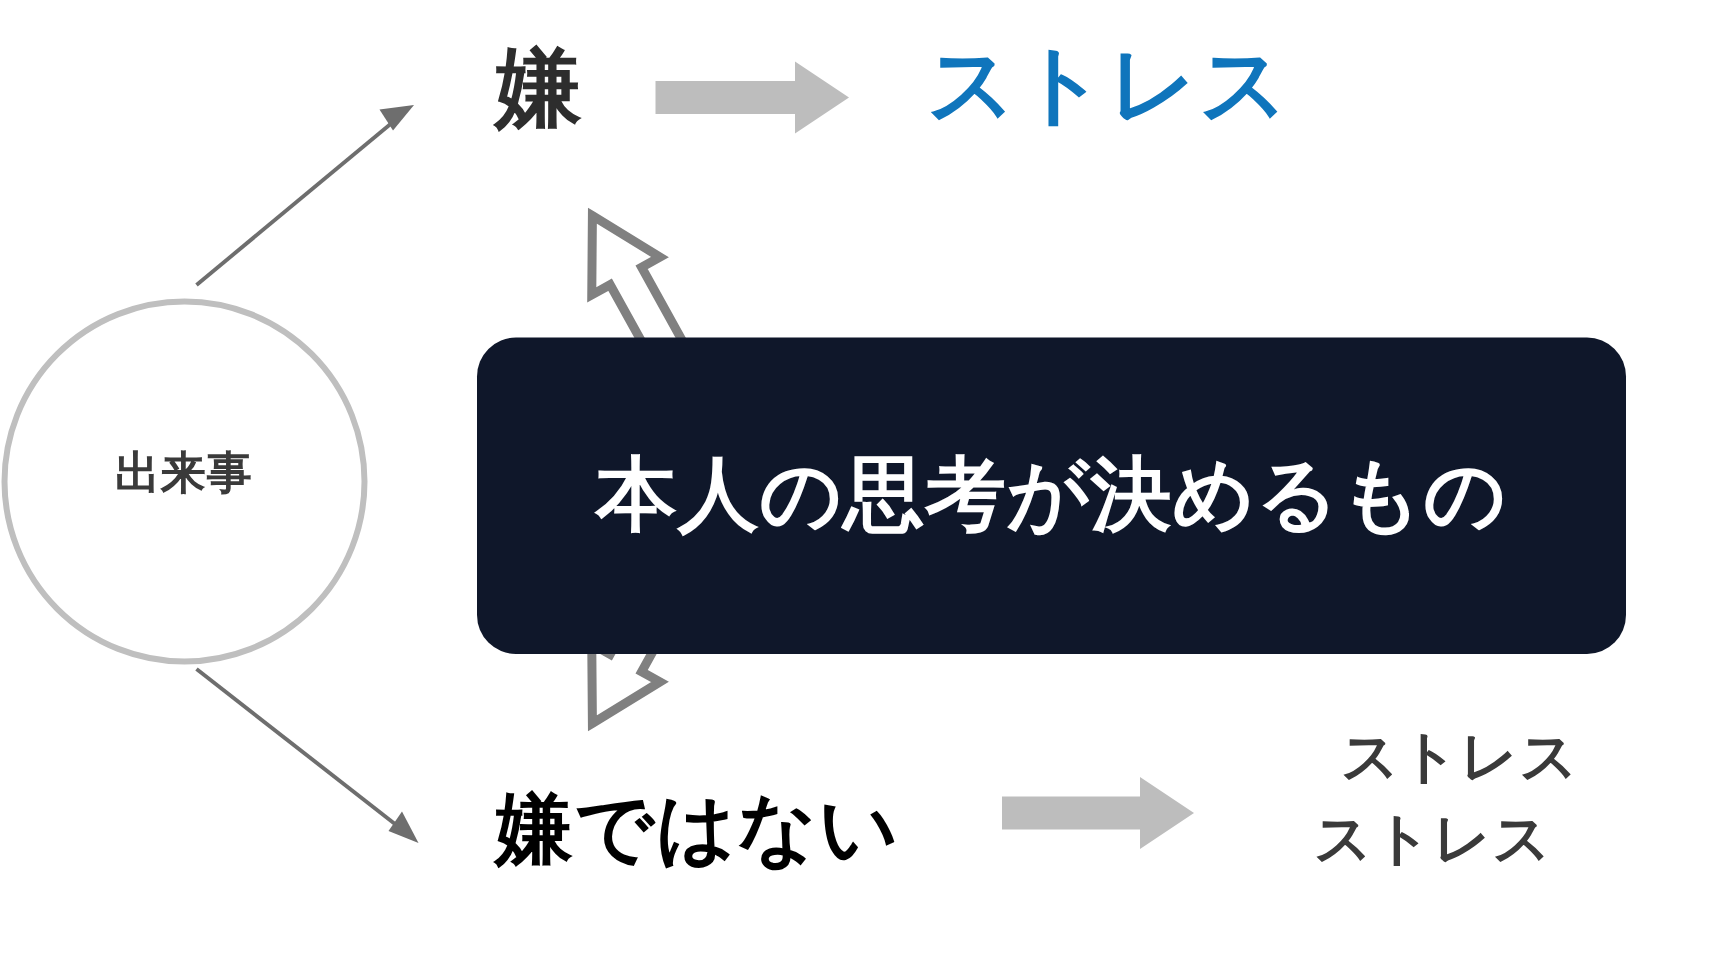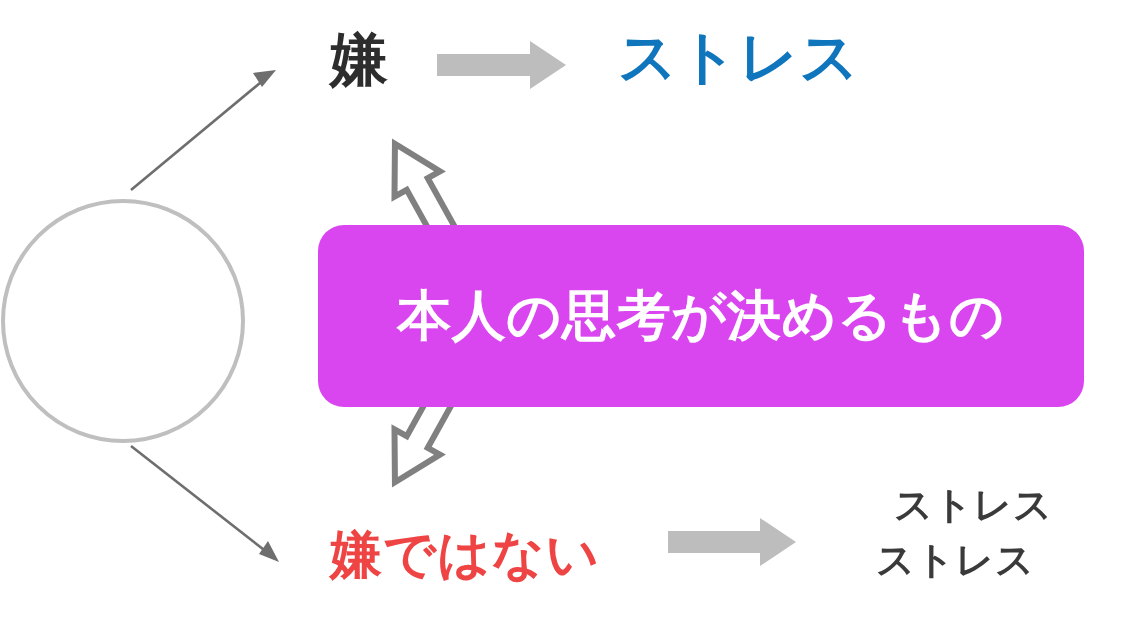--- a/index.html
+++ b/index.html
@@ -57,22 +57,23 @@
     font-size: 58px;
     color: #0f75bc;
     line-height: 1;
   }
 
   
   #label-not-unpleasant {
     left: 330px;
     top: 528px;
     font-size: 52px;
-    color: #ef4444;
+    color: #000000;
     line-height: 1;
+    font-family: Liberation Serif, serif;
   }
 
   
   #outcome-no-stress {
     left: 876px;
     top: 478px;
     width: 250px;
     font-size: 38px;
     color: #3a3a3a;
     line-height: 1.45;
@@ -80,22 +81,22 @@
   }
   #outcome-no-stress .line1 { display: block; padding-left: 18px; }
   #outcome-no-stress .line2 { display: block; padding-left: 0px; }
 
   
   #center-box {
     position: absolute;
     left: 318px;
     top: 225px;
     width: 766px;
-    height: 182px;
-    background: #d946ef;
+    height: 211px;
+    background: #0f172a;
     border-radius: 26px;
     display: flex;
     align-items: center;
     justify-content: center;
     box-sizing: border-box;
   }
   #center-box-label {
     color: #ffffff;
     font-size: 54px;
     font-weight: bold;
@@ -137,20 +138,21 @@
     <g transform="rotate(29 425 428)">
       <polygon points="425,490 451,444 437,444 437,364 413,364 413,444 399,444" fill="#ffffff" stroke="#808080" stroke-width="6" stroke-linejoin="miter"></polygon>
     </g>
 
   </svg>
 
   <div id="center-box">
     <span id="center-box-label">本人の思考が決めるもの</span>
   </div>
 
+  <div class="node-text" id="event-label">出来事</div>
 
   <div class="node-text" id="label-unpleasant">嫌</div>
 
   <div class="node-text" id="outcome-stress">ストレス</div>
 
   <div class="node-text" id="label-not-unpleasant">嫌ではない</div>
 
   <div class="node-text" id="outcome-no-stress">
     <span class="line1">ストレス</span>
     <span class="line2">ストレス</span>

